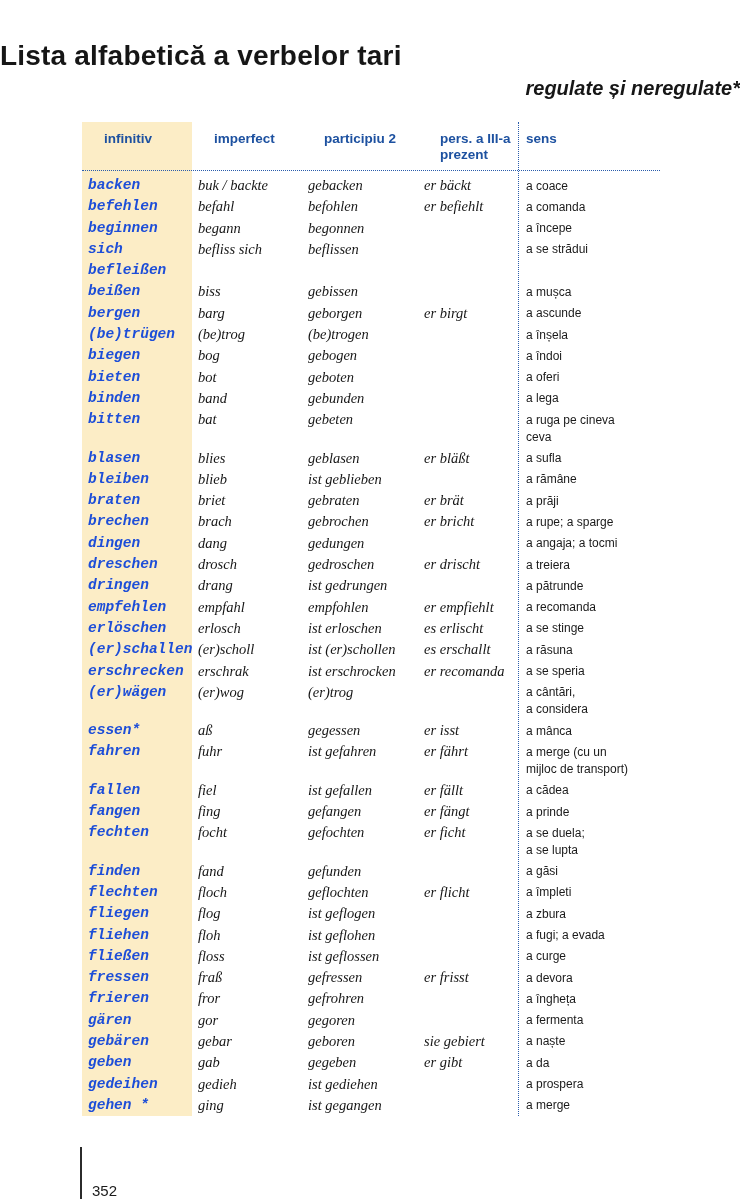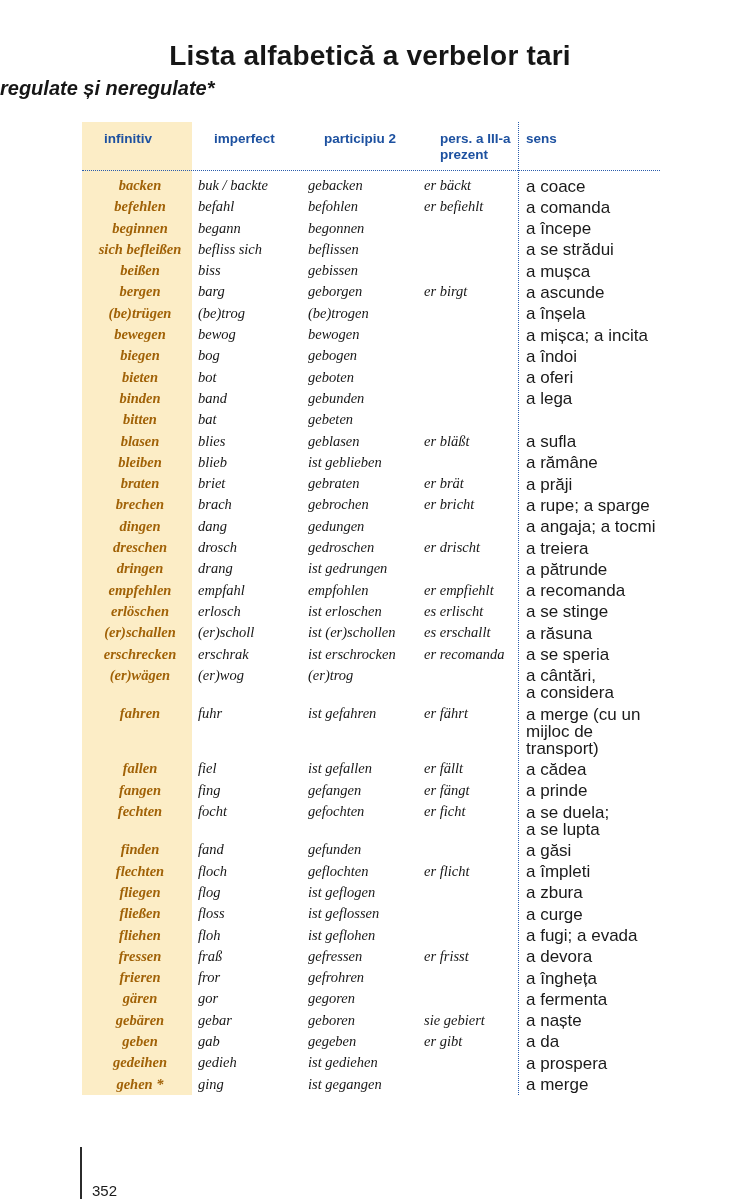--- a/index.html
+++ b/index.html
@@ -2,25 +2,25 @@
 <html><head>
 <meta charset="utf-8">
 <style>
   * { margin:0; padding:0; box-sizing:border-box; }
   html,body { background:#ffffff; }
   body {
     width:740px; height:1199px; position:relative; overflow:hidden;
     font-family:"Liberation Sans", sans-serif; color:#1a1a1a;
   }
   .title {
-    text-align:center; font-size:28px; font-weight:bold; letter-spacing:.2px;
+    text-align:left; font-size:28px; font-weight:bold; letter-spacing:.2px;
     margin-top:40px; color:#161616;
   }
   .subtitle {
-    text-align:left; font-size:20px; font-style:italic; font-weight:600;
+    text-align:right; font-size:20px; font-style:italic; font-weight:600;
     margin-top:5px; color:#161616;
   }
   .table { position:relative; width:578px; margin:22px 0 0 82px; }
   .cream-bg {
     position:absolute; left:0; top:0; bottom:0; width:110px;
     background:#fcedc6; z-index:0;
   }
   .sens-divider {
     position:absolute; left:436px; top:0; bottom:0;
     border-left:1px dotted #2a5cab; z-index:0;
@@ -34,29 +34,28 @@
     border-bottom:1px dotted #2a5cab;
   }
   .th {
     color:#1d51a0; font-weight:bold; font-size:13.5px; line-height:16px;
     white-space:pre-line; padding-left:22px;
   }
   .th.col4 { padding-left:8px; }
   .tbody { padding-top:4px; position:relative; z-index:1; }
   .td { padding-left:6px; font-size:14.5px; line-height:21.3px; }
   .td.col0 {
-    font-family:Liberation Serif, serif; font-style:italic; font-weight:bold;
-    color:#a16207;
-    text-align:center;
+    font-family:Liberation Mono, monospace; font-style:italic; font-weight:bold;
+    color:#1d4ed8;
   }
   .td.col1, .td.col2, .td.col3 {
     font-family:"Liberation Serif", serif; font-style:italic; color:#161616;
   }
   .td.col4 {
-    font-family:"Liberation Sans", sans-serif; font-size:17px; line-height:17px;
+    font-family:"Liberation Sans", sans-serif; font-size:12px; line-height:17px;
     padding-top:2.5px; padding-bottom:1.8px; padding-left:8px;
     white-space:pre-line; color:#1a1a1a;
   }
   .footer {
     position:absolute; left:80px; bottom:0; height:52px;
     display:flex; align-items:flex-end; z-index:2;
   }
   .footer-line {
     display:block; width:0; height:52px; border-left:2px solid #2b2b2b;
   }
@@ -124,27 +123,20 @@
           <div class="td col4">a ascunde</div>
         </div>
         <div class="tr">
           <div class="td col0">(be)trügen</div>
           <div class="td col1">(be)trog</div>
           <div class="td col2">(be)trogen</div>
           <div class="td col3"></div>
           <div class="td col4">a înșela</div>
         </div>
         <div class="tr">
-          <div class="td col0">bewegen</div>
-          <div class="td col1">bewog</div>
-          <div class="td col2">bewogen</div>
-          <div class="td col3"></div>
-          <div class="td col4">a mișca; a incita</div>
-        </div>
-        <div class="tr">
           <div class="td col0">biegen</div>
           <div class="td col1">bog</div>
           <div class="td col2">gebogen</div>
           <div class="td col3"></div>
           <div class="td col4">a îndoi</div>
         </div>
         <div class="tr">
           <div class="td col0">bieten</div>
           <div class="td col1">bot</div>
           <div class="td col2">geboten</div>
@@ -156,20 +148,22 @@
           <div class="td col1">band</div>
           <div class="td col2">gebunden</div>
           <div class="td col3"></div>
           <div class="td col4">a lega</div>
         </div>
         <div class="tr">
           <div class="td col0">bitten</div>
           <div class="td col1">bat</div>
           <div class="td col2">gebeten</div>
           <div class="td col3"></div>
+          <div class="td col4">a ruga pe cineva
+ceva</div>
         </div>
         <div class="tr">
           <div class="td col0">blasen</div>
           <div class="td col1">blies</div>
           <div class="td col2">geblasen</div>
           <div class="td col3">er bläßt</div>
           <div class="td col4">a sufla</div>
         </div>
         <div class="tr">
           <div class="td col0">bleiben</div>
@@ -241,20 +235,27 @@
           <div class="td col3">er recomanda</div>
           <div class="td col4">a se speria</div>
         </div>
         <div class="tr">
           <div class="td col0">(er)wägen</div>
           <div class="td col1">(er)wog</div>
           <div class="td col2">(er)trog</div>
           <div class="td col3"></div>
           <div class="td col4">a cântări,
 a considera</div>
+        </div>
+        <div class="tr">
+          <div class="td col0">essen*</div>
+          <div class="td col1">aß</div>
+          <div class="td col2">gegessen</div>
+          <div class="td col3">er isst</div>
+          <div class="td col4">a mânca</div>
         </div>
         <div class="tr">
           <div class="td col0">fahren</div>
           <div class="td col1">fuhr</div>
           <div class="td col2">ist gefahren</div>
           <div class="td col3">er fährt</div>
           <div class="td col4">a merge (cu un
 mijloc de transport)</div>
         </div>
         <div class="tr">
@@ -294,32 +295,32 @@
           <div class="td col4">a împleti</div>
         </div>
         <div class="tr">
           <div class="td col0">fliegen</div>
           <div class="td col1">flog</div>
           <div class="td col2">ist geflogen</div>
           <div class="td col3"></div>
           <div class="td col4">a zbura</div>
         </div>
         <div class="tr">
+          <div class="td col0">fliehen</div>
+          <div class="td col1">floh</div>
+          <div class="td col2">ist geflohen</div>
+          <div class="td col3"></div>
+          <div class="td col4">a fugi; a evada</div>
+        </div>
+        <div class="tr">
           <div class="td col0">fließen</div>
           <div class="td col1">floss</div>
           <div class="td col2">ist geflossen</div>
           <div class="td col3"></div>
           <div class="td col4">a curge</div>
-        </div>
-        <div class="tr">
-          <div class="td col0">fliehen</div>
-          <div class="td col1">floh</div>
-          <div class="td col2">ist geflohen</div>
-          <div class="td col3"></div>
-          <div class="td col4">a fugi; a evada</div>
         </div>
         <div class="tr">
           <div class="td col0">fressen</div>
           <div class="td col1">fraß</div>
           <div class="td col2">gefressen</div>
           <div class="td col3">er frisst</div>
           <div class="td col4">a devora</div>
         </div>
         <div class="tr">
           <div class="td col0">frieren</div>

